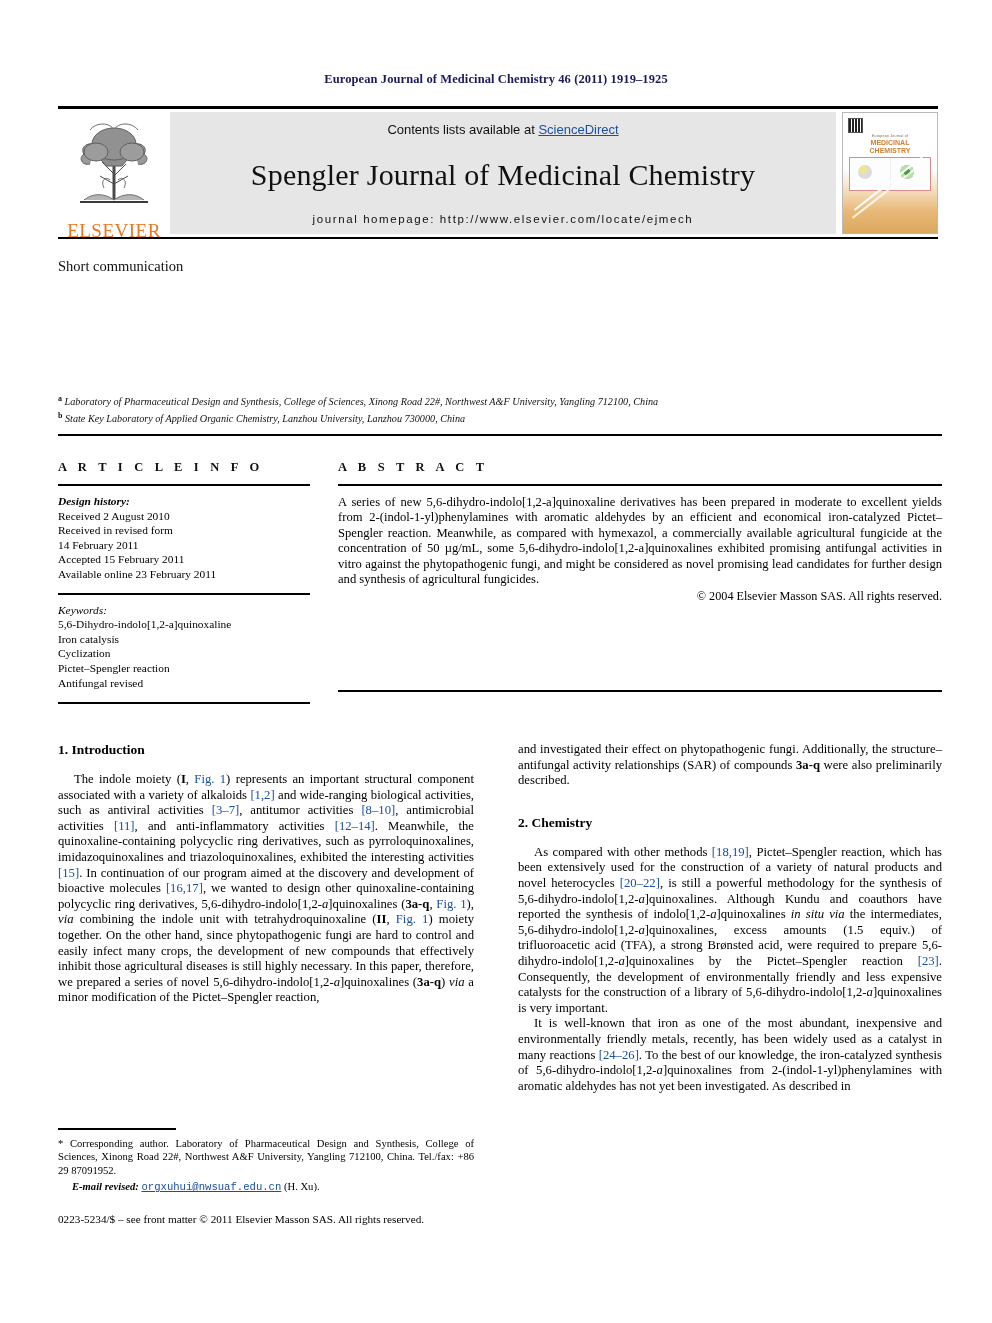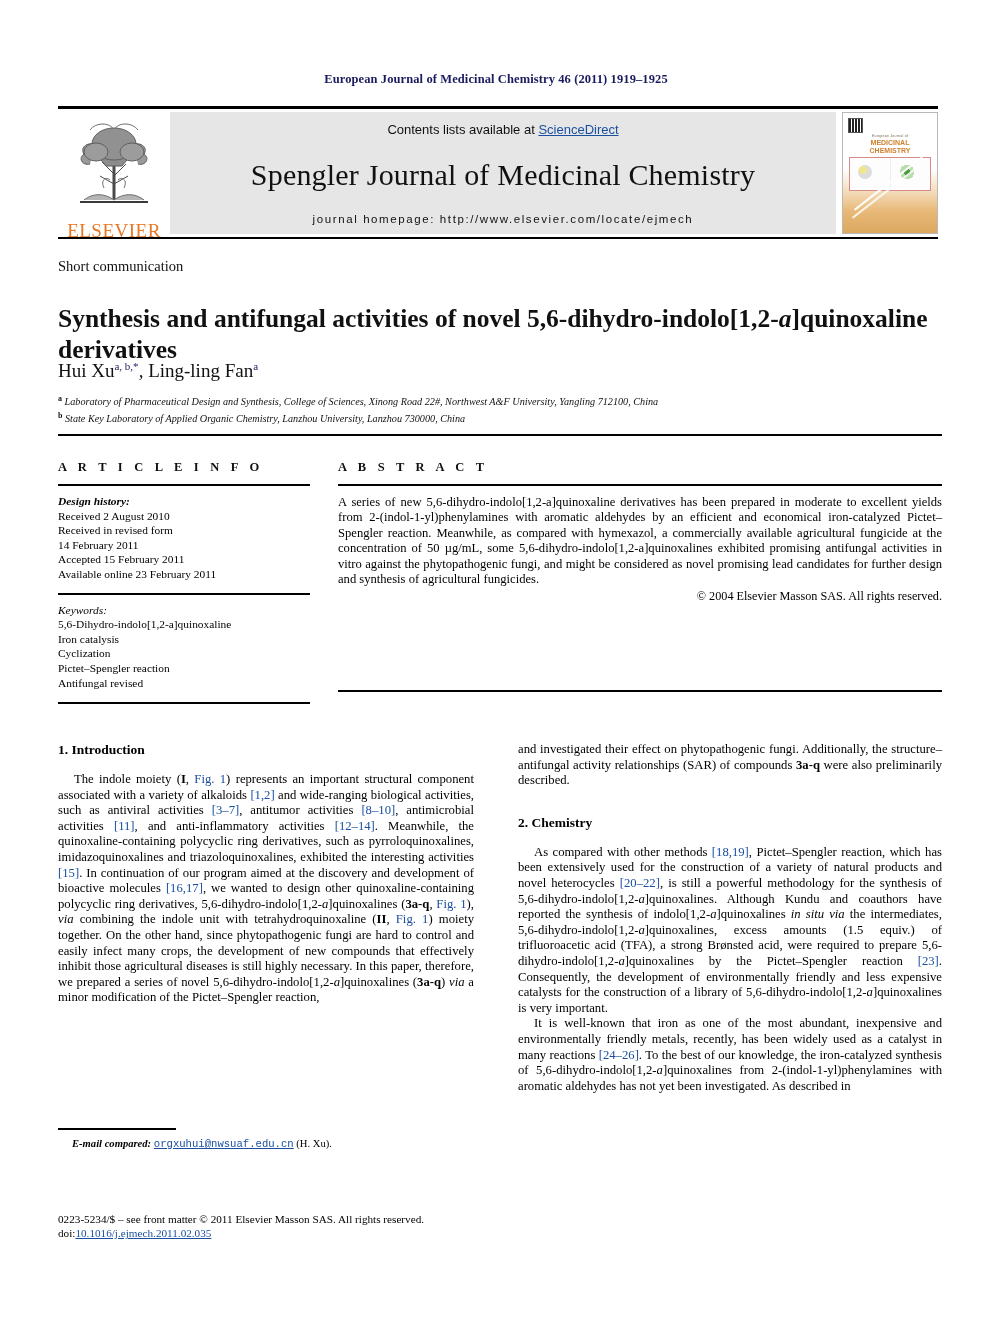--- a/index.html
+++ b/index.html
@@ -390,25 +390,21 @@
         <div class="cv-swoosh"></div>
         <div class="cv-swoosh2"></div>
       </div>
 
     </div>
     <div class="banner-rule-bottom"></div>
   </div>
 
   <div class="doctype">Short communication</div>
 
-  <h1 class="article-title">Synthesis and antifungal activities of novel 5,6-dihydro-indolo[1,2-<span class="ital">a</span>]quinoxaline derivatives</h1>
-
-  <div class="authors">
-    <span>Hui Xu</span><sup>a, b,*</sup>, <span>Ling-ling Fan</span><sup>a</sup>
-  </div>
+
 
   <div class="affiliations">
     <div><sup>a</sup> <span>Laboratory of Pharmaceutical Design and Synthesis, College of Sciences, Xinong Road 22#, Northwest A&amp;F University, Yangling 712100, China</span></div>
     <div><sup>b</sup> <span>State Key Laboratory of Applied Organic Chemistry, Lanzhou University, Lanzhou 730000, China</span></div>
   </div>
 
   <div class="rule-under-authors"></div>
 
   <div class="infobox">
     <div class="sec-label">A R T I C L E   I N F O</div>
@@ -448,24 +444,24 @@
 
   <div class="col-right">
     <p class="body-par" style="text-indent:0">and investigated their effect on phytopathogenic fungi. Additionally, the structure–antifungal activity relationships (SAR) of compounds <span class="bold">3a-q</span> were also preliminarily described.</p>
     <h2 class="section-head spaced">2. Chemistry</h2>
     <p class="body-par">As compared with other methods <span class="ref">[18,19]</span>, Pictet–Spengler reaction, which has been extensively used for the construction of a variety of natural products and novel heterocycles <span class="ref">[20–22]</span>, is still a powerful methodology for the synthesis of 5,6-dihydro-indolo[1,2-<span class="ital">a</span>]quinoxalines. Although Kundu and coauthors have reported the synthesis of indolo[1,2-<span class="ital">a</span>]quinoxalines <span class="ital">in situ via</span> the intermediates, 5,6-dihydro-indolo[1,2-<span class="ital">a</span>]quinoxalines, excess amounts (1.5 equiv.) of trifluoroacetic acid (TFA), a strong Brønsted acid, were required to prepare 5,6-dihydro-indolo[1,2-<span class="ital">a</span>]quinoxalines by the Pictet–Spengler reaction <span class="ref">[23]</span>. Consequently, the development of environmentally friendly and less expensive catalysts for the construction of a library of 5,6-dihydro-indolo[1,2-<span class="ital">a</span>]quinoxalines is very important.</p>
     <p class="body-par">It is well-known that iron as one of the most abundant, inexpensive and environmentally friendly metals, recently, has been widely used as a catalyst in many reactions <span class="ref">[24–26]</span>. To the best of our knowledge, the iron-catalyzed synthesis of 5,6-dihydro-indolo[1,2-<span class="ital">a</span>]quinoxalines from 2-(indol-1-yl)phenylamines with aromatic aldehydes has not yet been investigated. As described in</p>
   </div>
 
   <div class="footnote">
     <div class="footnote-rule"></div>
+    <p>* Corresponding author. Laboratory of Pharmaceutical Design and Synthesis, College of Sciences, Xinong Road 22#, Northwest A&amp;F University, Yangling 712100, China. Tel./fax: +86 29 87091952.</p>
     <p class="email-line">
-      <span class="email-lbl">E-mail compared:</span>
+      <span class="email-lbl">E-mail revised:</span>
       <a class="email-link" href="#">orgxuhui@nwsuaf.edu.cn</a><span> (H. Xu).</span>
     </p>
   </div>
 
   <div class="issn-block">
     <div>0223-5234/$ – see front matter © 2011 Elsevier Masson SAS. All rights reserved.</div>
-    <div><span>doi:</span><a class="doi-link" href="#">10.1016/j.ejmech.2011.02.035</a></div>
   </div>
 
 </div>
 
 </body></html>

